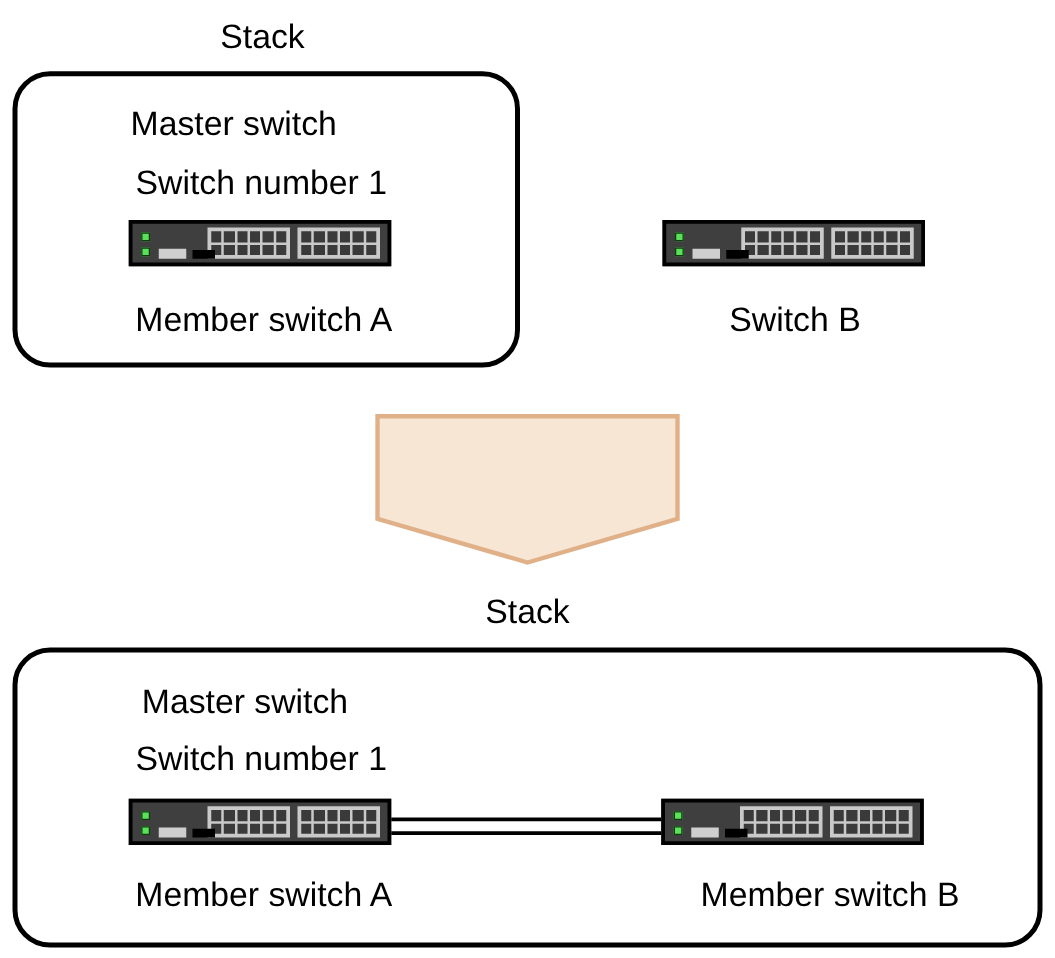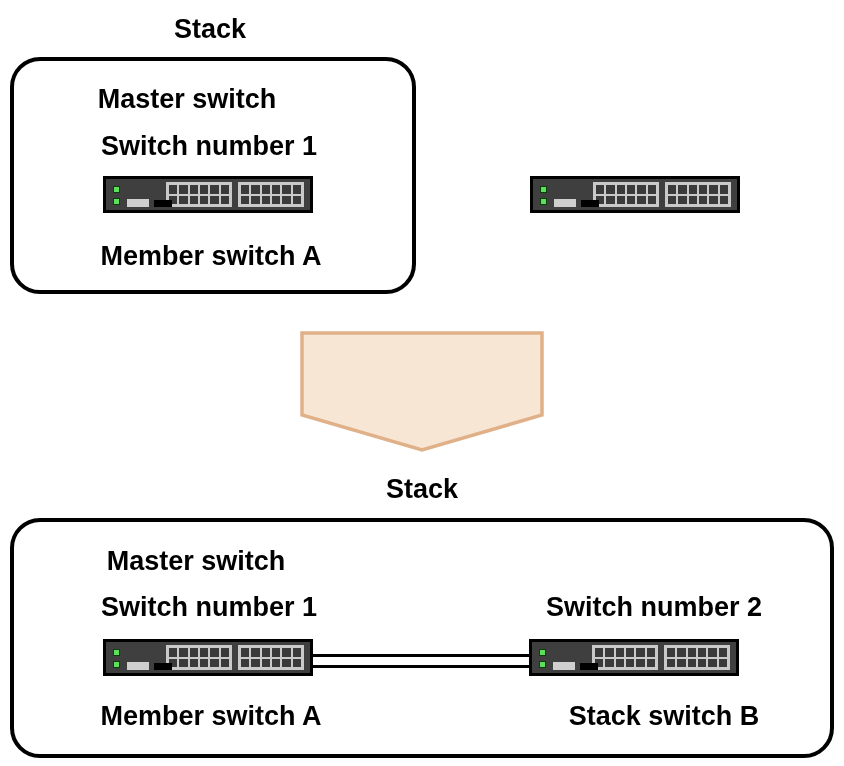--- a/index.html
+++ b/index.html
@@ -50,21 +50,20 @@
     font-size: 27px;
     line-height: 30px;
     white-space: nowrap;
     color: #000000;
     font-weight: 400;
     letter-spacing: 0px;
   }
   .label.center {
     text-align: center;
     transform: translateX(-50%);
-    font-weight: bold;
   }
 
   
   .switch-device {
     position: absolute;
     width: 210px;
     height: 37px;
     background: #3f3f3f;
     box-sizing: border-box;
     border: 3px solid #000000;
@@ -220,35 +219,35 @@
       <span class="port"></span>
       <span class="port"></span>
       <span class="port"></span>
       <span class="port"></span>
       <span class="port"></span>
       <span class="port"></span>
       <span class="port"></span>
     </div>
   </div>
 
+  <div class="label center" style="left:636px; top:241px;">Switch B</div>
 
   <svg class="down-arrow" viewBox="0 0 244 121" preserveAspectRatio="none">
     <polygon points="2,2 242,2 242,84 122,119 2,84" fill="#f8e6d5" stroke="#e0b188" stroke-width="3.5" stroke-linejoin="miter"></polygon>
   </svg>
 
   <div class="label center" style="left:422px; top:474px;">Stack</div>
 
   <div class="group-box bottom"></div>
 
   <div class="label center" style="left:196px; top:546px;">Master switch</div>
 
   <div class="label center" style="left:209px; top:592px;">Switch number 1</div>
 
 
-  <div class="label center" style="left:654px; top:592px;">Switch number 2</div>
 
   <div class="switch-device" style="left:103px; top:639px;">
     <div class="sw-left">
       <span class="led top"></span>
       <span class="led bot"></span>
       <span class="sw-stub-light"></span>
       <span class="sw-stub-dark"></span>
     </div>
     <div class="port-block">
       <span class="port"></span>
@@ -315,15 +314,15 @@
       <span class="port"></span>
       <span class="port"></span>
       <span class="port"></span>
       <span class="port"></span>
       <span class="port"></span>
     </div>
   </div>
 
   <div class="label center" style="left:211px; top:701px;">Member switch A</div>
 
-  <div class="label center" style="left:664px; top:701px;">Stack switch B</div>
+  <div class="label center" style="left:664px; top:701px;">Member switch B</div>
 
 </div>
 
 </body></html>

